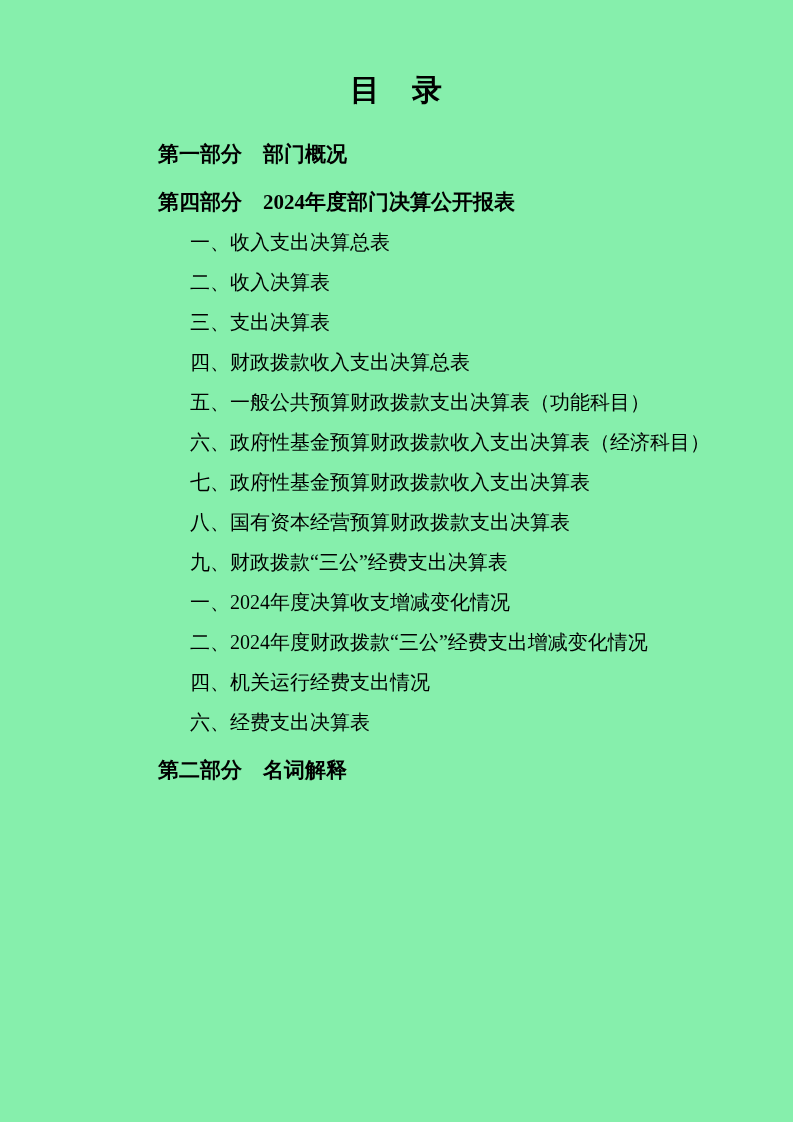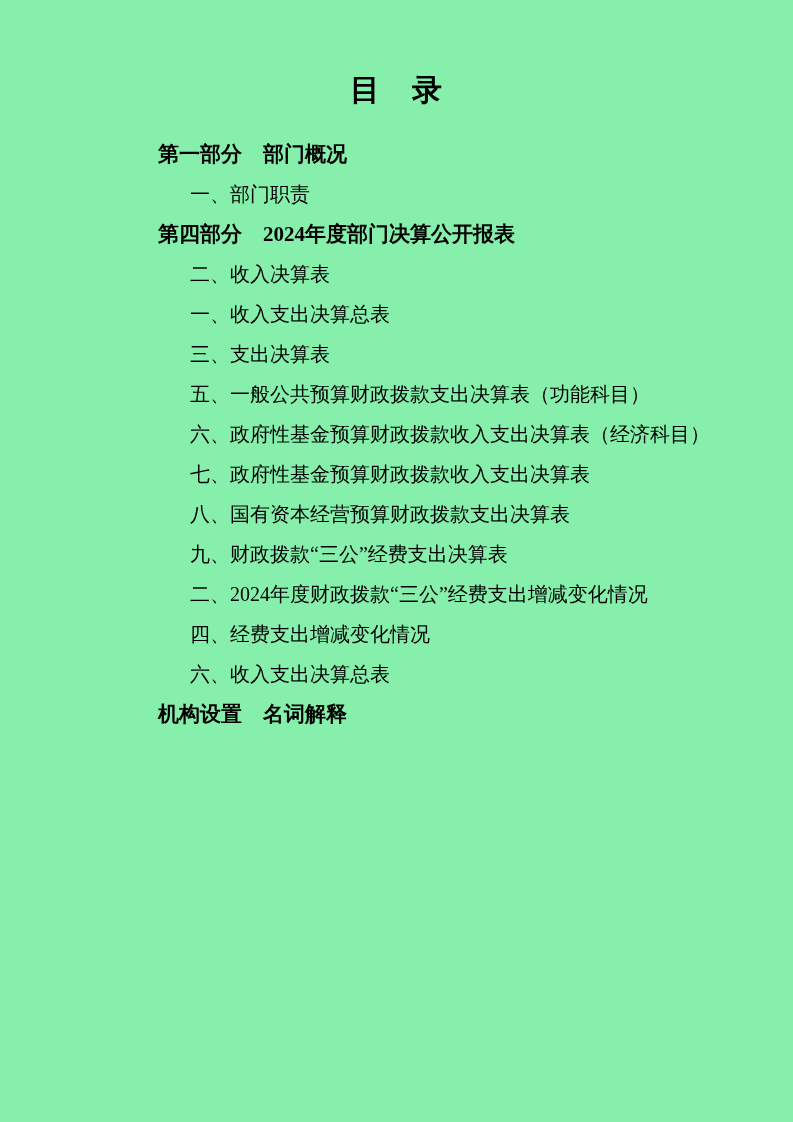--- a/index.html
+++ b/index.html
@@ -36,49 +36,51 @@
   .toc-line {
     height: 40px;
     line-height: 40px;
     white-space: pre;
     overflow: hidden;
   }
   .toc-heading {
     padding-left: 158px;
     font-size: 21px;
     font-weight: bold;
+    margin-top: 8px;
   }
   .toc-item {
     padding-left: 190px;
     font-size: 20px;
     font-weight: normal;
   }
 </style>
 </head>
 <body>
 
 <div class="page">
 
   <h1 class="doc-title">目　录</h1>
 
   <div class="toc">
 
     <div class="toc-line toc-heading">第一部分　部门概况</div>
-    <div class="toc-line toc-item">一、部门职责</div>
 
     <div class="toc-line toc-heading">第四部分　2024年度部门决算公开报表</div>
+    <div class="toc-line toc-item">一、收入支出决算总表</div>
     <div class="toc-line toc-item">二、收入决算表</div>
-    <div class="toc-line toc-item">一、收入支出决算总表</div>
     <div class="toc-line toc-item">三、支出决算表</div>
+    <div class="toc-line toc-item">四、财政拨款收入支出决算总表</div>
     <div class="toc-line toc-item">五、一般公共预算财政拨款支出决算表（功能科目）</div>
     <div class="toc-line toc-item">六、政府性基金预算财政拨款收入支出决算表（经济科目）</div>
     <div class="toc-line toc-item">七、政府性基金预算财政拨款收入支出决算表</div>
     <div class="toc-line toc-item">八、国有资本经营预算财政拨款支出决算表</div>
     <div class="toc-line toc-item">九、财政拨款“三公”经费支出决算表</div>
 
+    <div class="toc-line toc-item">一、2024年度决算收支增减变化情况</div>
     <div class="toc-line toc-item">二、2024年度财政拨款“三公”经费支出增减变化情况</div>
-    <div class="toc-line toc-item">四、经费支出增减变化情况</div>
-    <div class="toc-line toc-item">六、收入支出决算总表</div>
+    <div class="toc-line toc-item">四、机关运行经费支出情况</div>
+    <div class="toc-line toc-item">六、经费支出决算表</div>
 
-    <div class="toc-line toc-heading">机构设置　名词解释</div>
+    <div class="toc-line toc-heading">第二部分　名词解释</div>
 
   </div>
 </div>
 
 </body></html>

